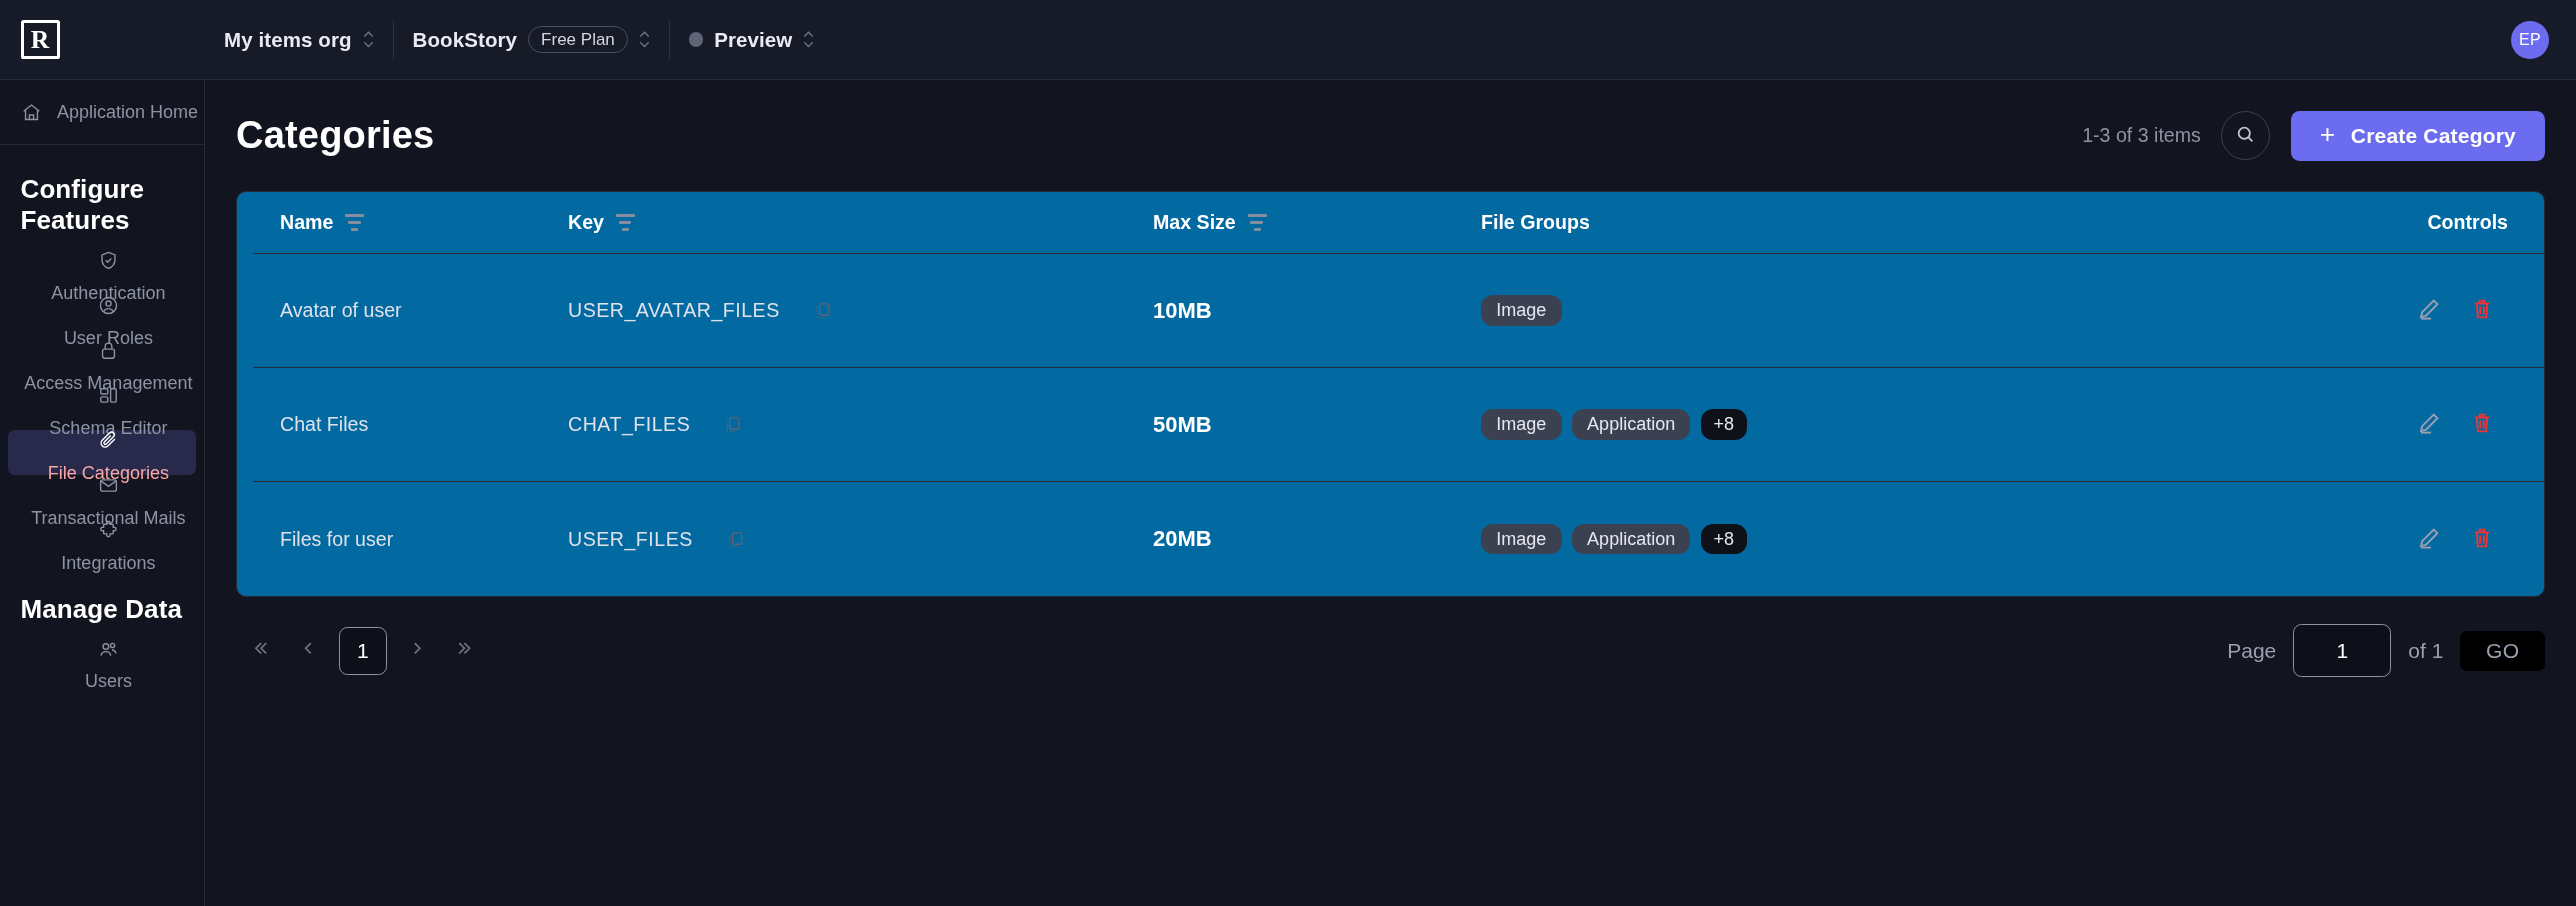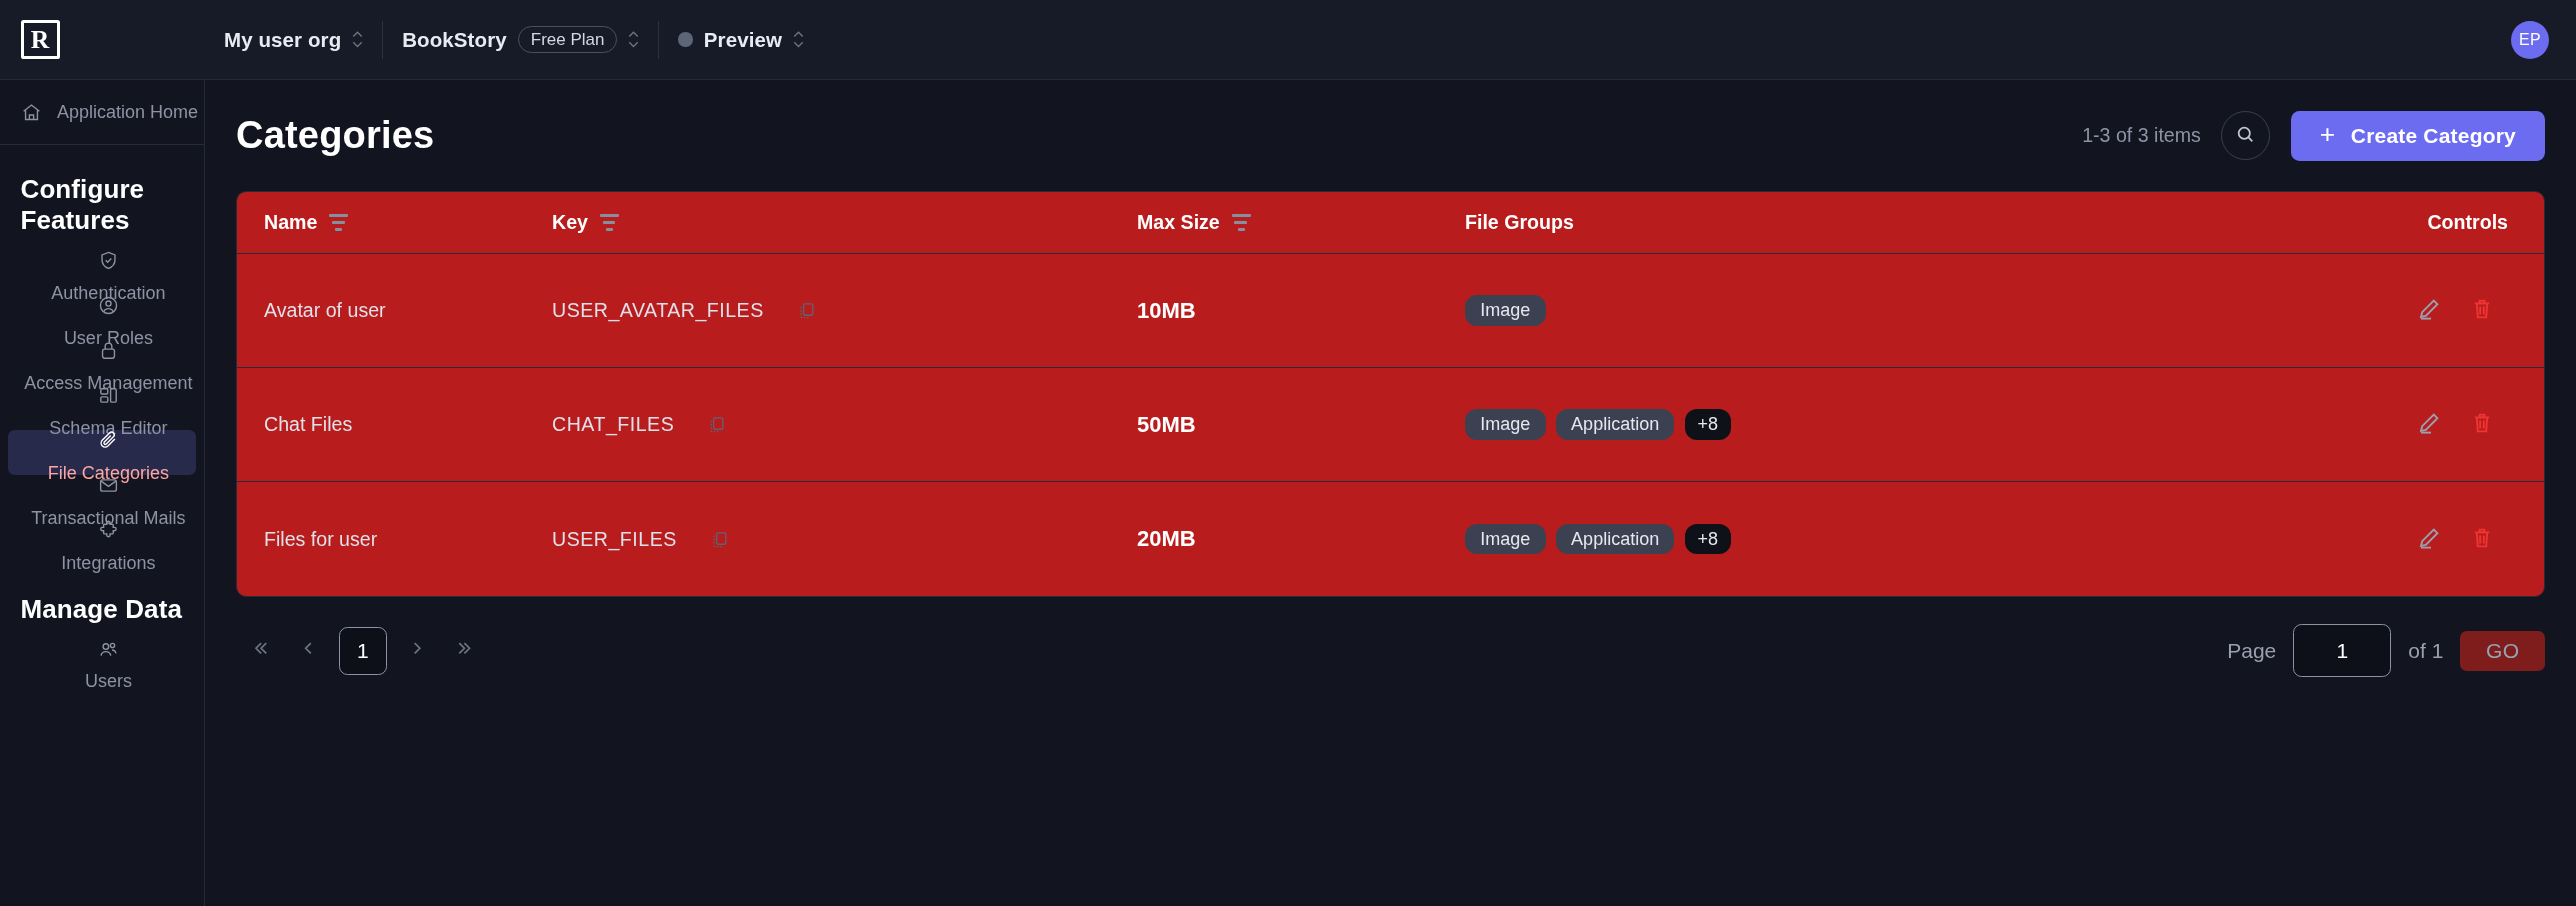--- a/index.html
+++ b/index.html
@@ -108,24 +108,25 @@
     height: 50px; padding: 0 29px;
     display: flex; align-items: center; gap: 15.3px;
     font-size: 21px; font-weight: 700; font-family: inherit;
     letter-spacing: 0.2px; cursor: pointer;
   }
   .plus { font-size: 26.4px; font-weight: 400; line-height: 1; margin-top: -2.6px; }
 
   
   .table-wrap { padding: 0 31px; }
   .table {
-    background: #b91c1c;
+    background: #0369a1;
     border: 0.9px solid #262b38;
     border-radius: 10.2px;
     overflow: hidden;
+    padding-left: 16px;
   }
   .row { display: flex; align-items: center; }
   .thead { height: 62px; border-bottom: 0.9px solid #262b38; }
   .trow { height: 114px; border-bottom: 0.9px solid #262b38; }
   .trow:last-child { border-bottom: none; }
   .c-name { flex: 0 0 315px; padding-left: 27px; }
   .c-key  { flex: 0 0 585px; }
   .c-size { flex: 0 0 328px; }
   .c-grp  { flex: 1 1 auto; }
   .c-ctl  { flex: 0 0 243px; display: flex; justify-content: flex-end; padding-right: 36px; }
@@ -177,36 +178,36 @@
   .pg-right { margin-left: auto; display: flex; align-items: center; gap: 17px; }
   .pg-lbl { color: #9aa0b0; font-size: 21px; }
   .pg-input {
     width: 98px; height: 53px; border-radius: 8.5px;
     border: 0.9px solid #8d93a4; background: #0d1018;
     color: #ffffff; font-size: 21px; font-family: inherit;
     text-align: center;
   }
   .go-btn {
     height: 40px; padding: 0 25.6px; border: none; border-radius: 6.8px;
-    background: #7f1d1d; color: #9aa0b0;
+    background: #000000; color: #9aa0b0;
     font-size: 21px; font-family: inherit; cursor: pointer; letter-spacing: 0.4px;
   }
 </style>
 </head>
 <body>
 
 <div class="app">
 
   <div class="topbar">
     <div class="logo-wrap">
       <div class="logo">R</div>
     </div>
 
     <div class="tb-group">
-      <span class="tb-label">My user org</span>
+      <span class="tb-label">My items org</span>
       <span class="chev-updown">
         <svg width="11" height="6.8" viewBox="0 0 13 8">
             <path d="M1.5 6.5L6.5 1.5L11.5 6.5" fill="none" stroke="#6d7486" stroke-width="1.6"></path>
           </svg>
         <svg width="11" height="6.8" viewBox="0 0 13 8">
             <path d="M1.5 1.5L6.5 6.5L11.5 1.5" fill="none" stroke="#6d7486" stroke-width="1.6"></path>
           </svg>
       </span>
     </div>
 

